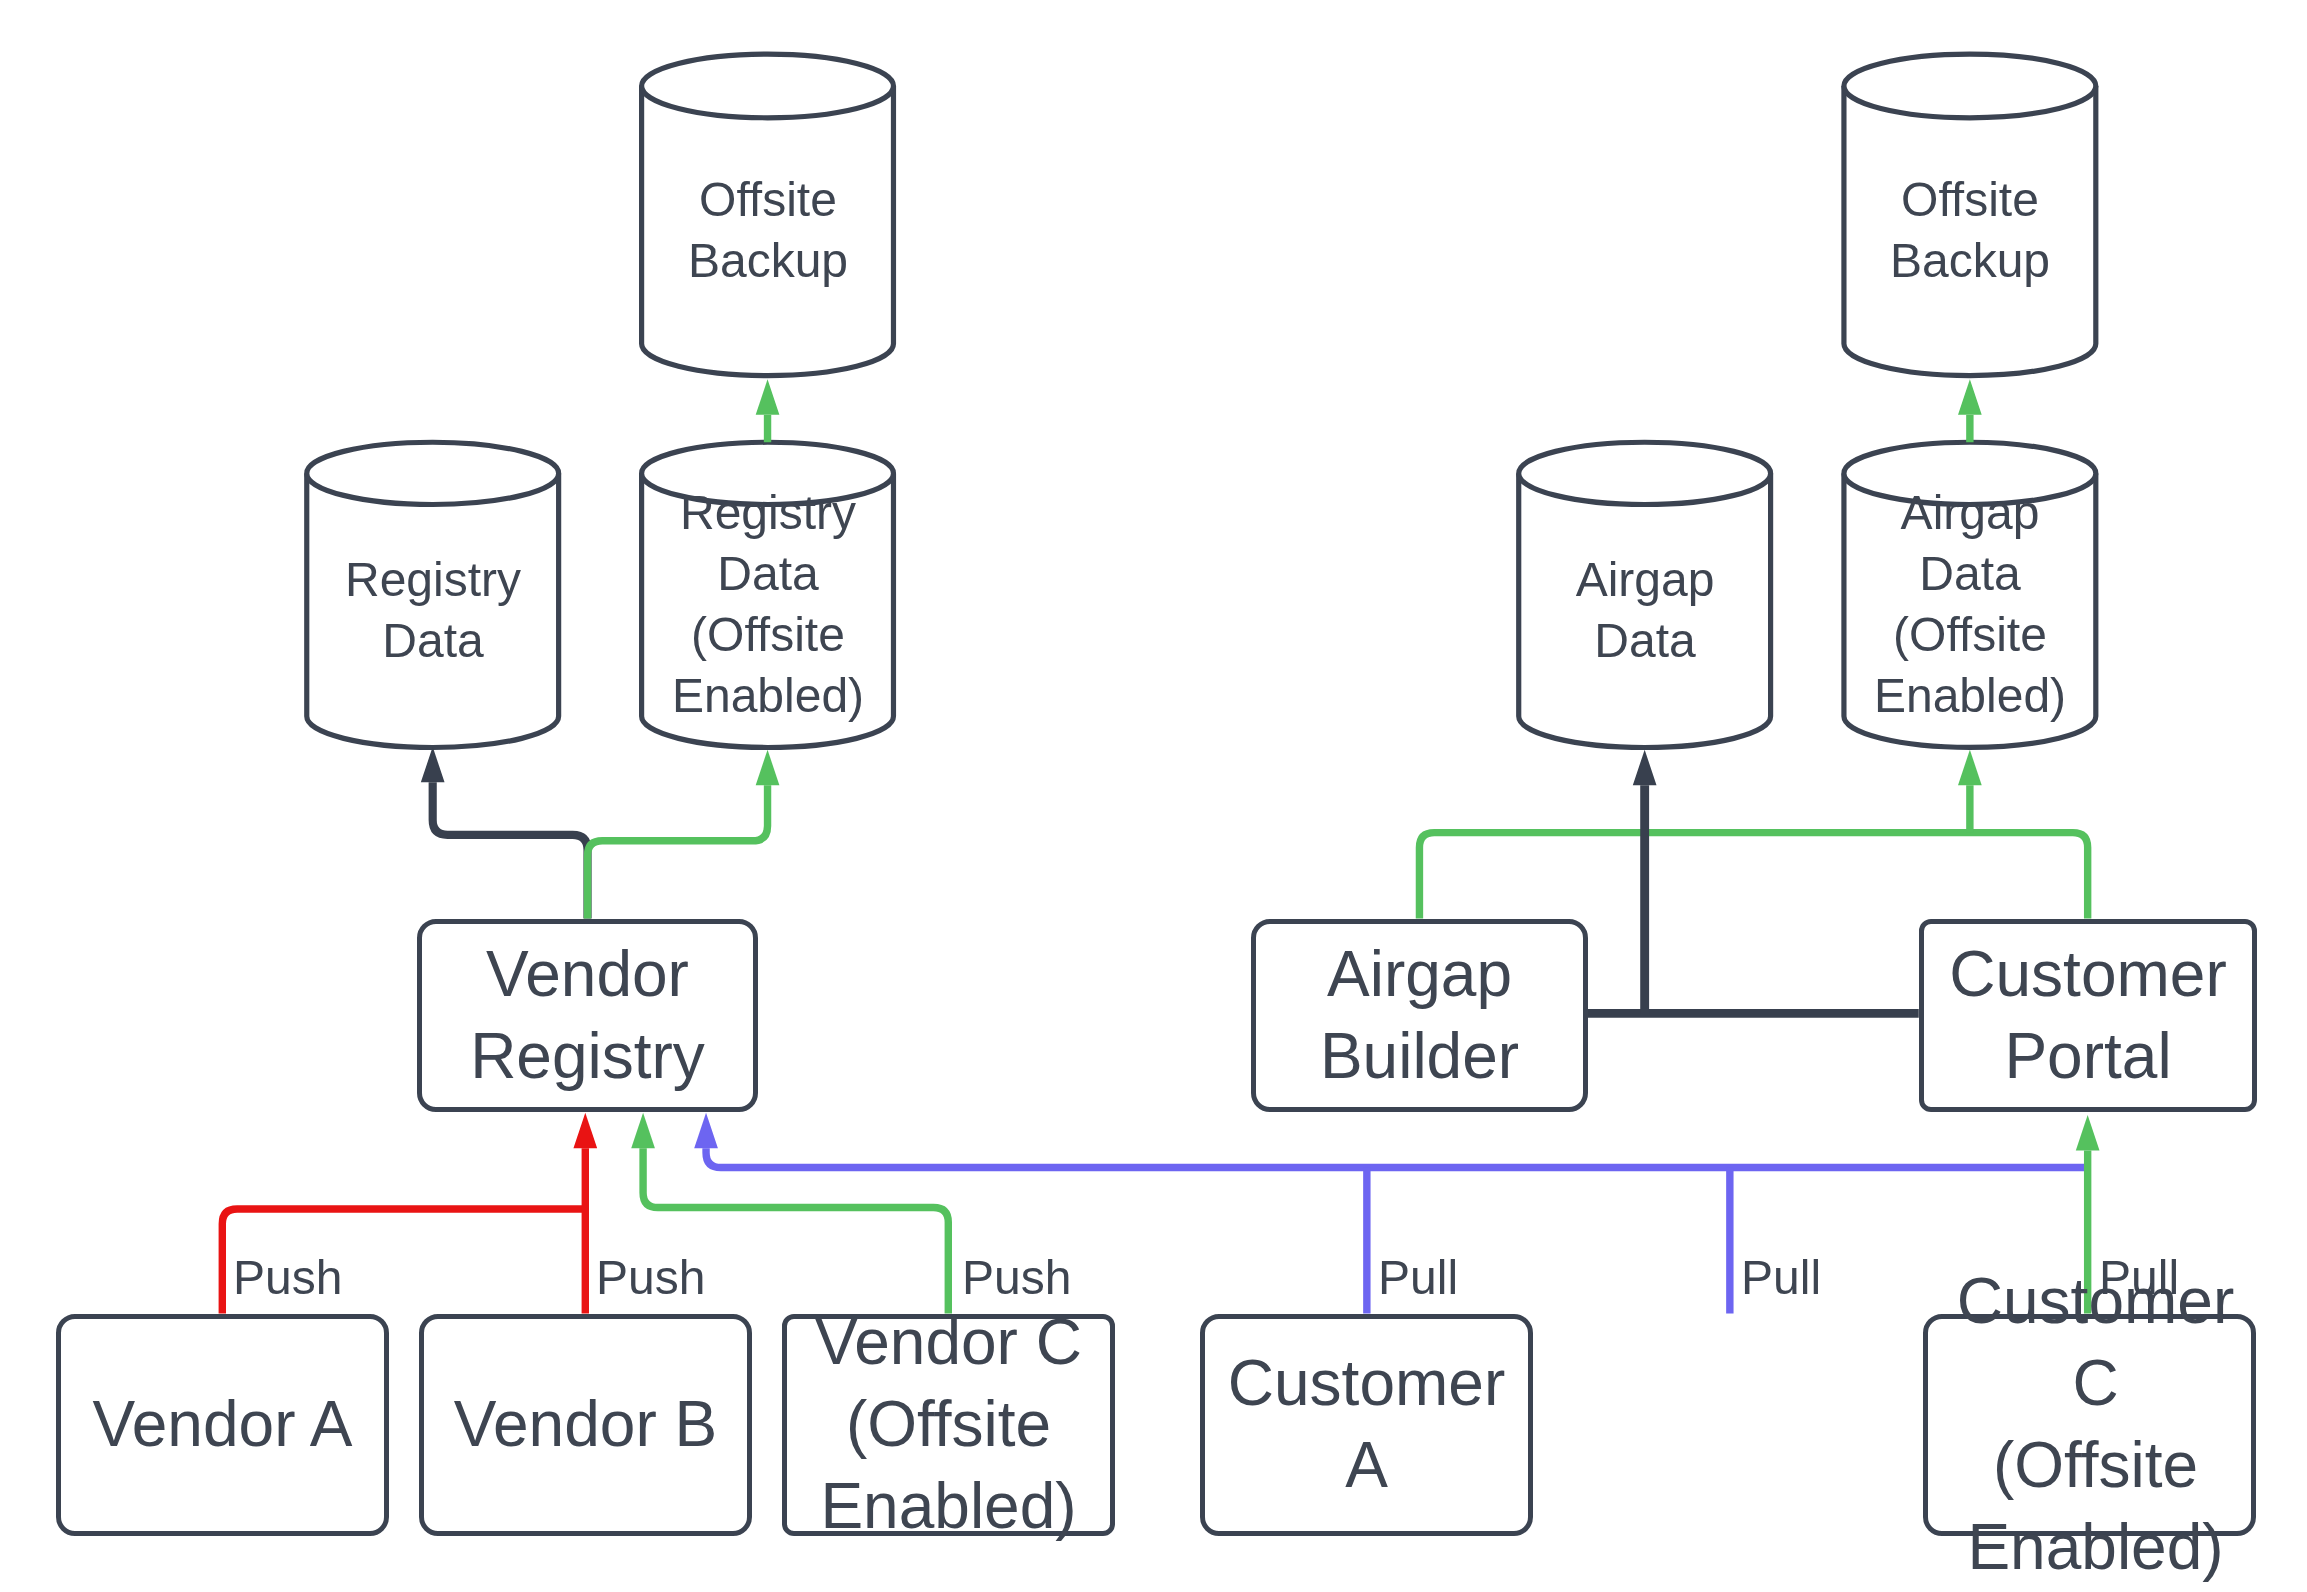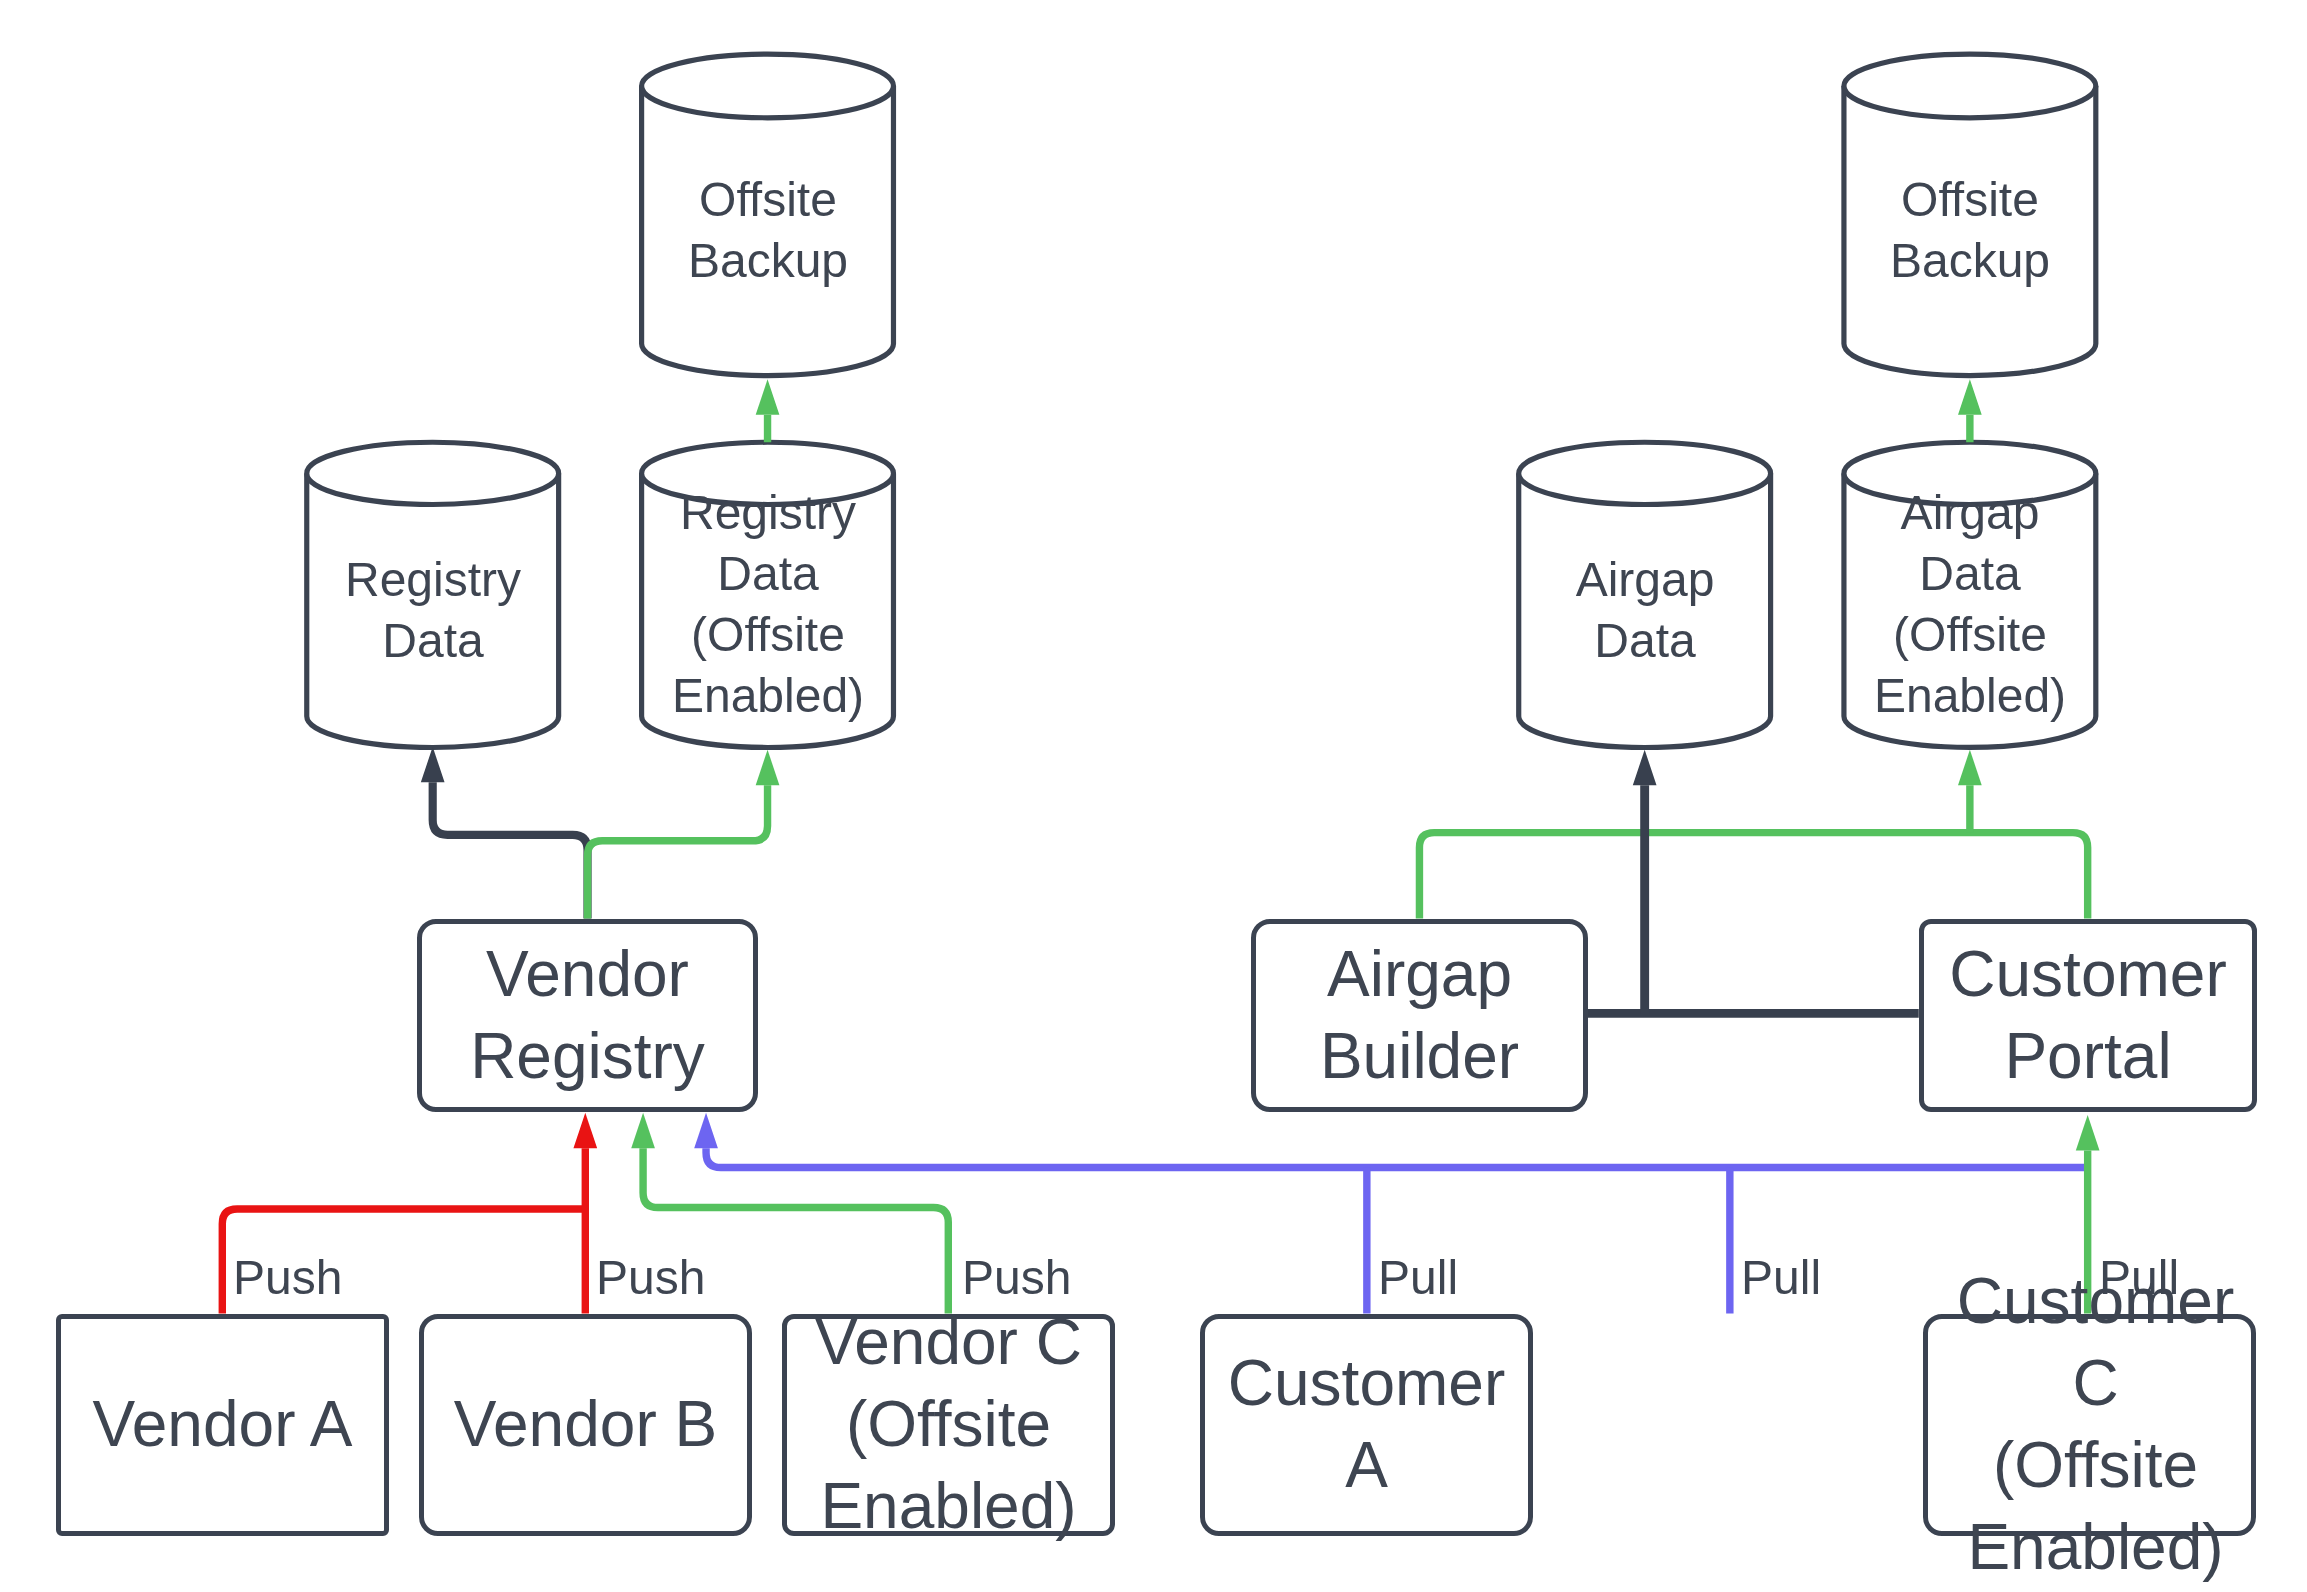--- a/index.html
+++ b/index.html
@@ -113,21 +113,21 @@
 (Offsite
 Enabled)</div>
 
   <div class="box" style="left:417px;top:919px;width:341px;height:193px;">Vendor
 Registry</div>
   <div class="box" style="left:1251px;top:919px;width:337px;height:193px;">Airgap
 Builder</div>
   <div class="box" style="left:1919px;top:919px;width:338px;height:193px;border-radius:12px;">Customer
 Portal</div>
 
-  <div class="box" style="left:56px;top:1314px;width:333px;height:222px;border-radius:6px;">Vendor A</div>
+  <div class="box" style="left:56px;top:1314px;width:333px;height:222px;">Vendor A</div>
   <div class="box" style="left:419px;top:1314px;width:333px;height:222px;">Vendor B</div>
   <div class="box" style="left:782px;top:1314px;width:333px;height:222px;border-radius:12px;">Vendor C
 (Offsite
 Enabled)</div>
   <div class="box" style="left:1200px;top:1314px;width:333px;height:222px;">Customer A</div>
   <div class="box" style="left:1923px;top:1314px;width:333px;height:222px;padding-left:12px;">Customer C
 (Offsite
 Enabled)</div>
 
   <div class="edge-label" style="left:233px;top:1248px;">Push</div>

